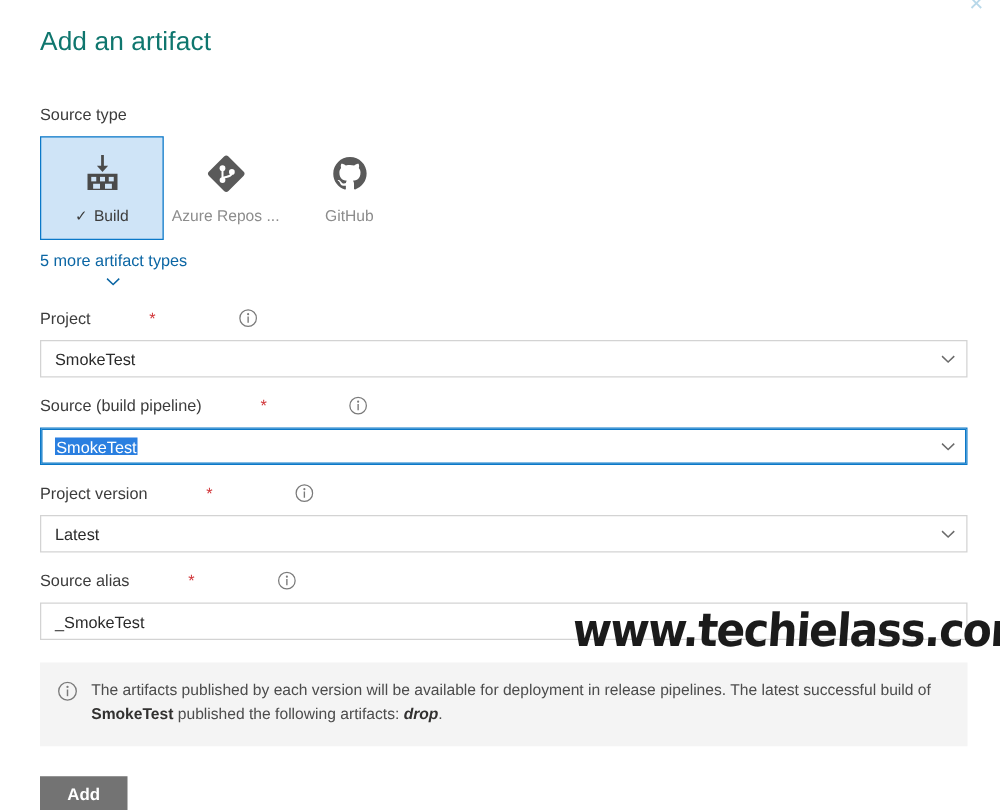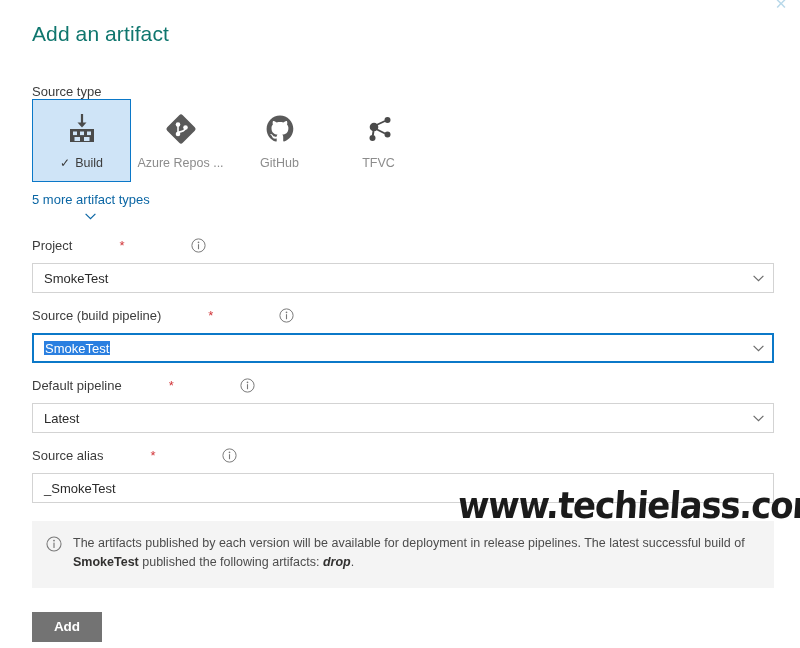--- a/index.html
+++ b/index.html
@@ -41,20 +41,21 @@
     font-weight: 400;
     color: #0f766e;
     letter-spacing: .1px;
     margin-bottom: 38px;
   }
 
   
   .section-label {
     font-size: 13px;
     color: #3c3c3c;
+    margin-bottom: 10px;
   }
 
   #source-type-list {
     display: flex;
     align-items: flex-start;
     gap: 0;
     margin-bottom: 8px;
   }
 
   .source-card {
@@ -276,36 +277,20 @@
       <div class="card-icon">
         <svg width="32" height="32" viewBox="0 0 32 32">
           <path fill="#5a5a5a" d="M16 2.5C8.6 2.5 2.6 8.5 2.6 15.9c0 5.9 3.8 10.9 9.2 12.7.7.1.9-.3.9-.7v-2.4c-3.7.8-4.5-1.8-4.5-1.8-.6-1.6-1.5-2-1.5-2-1.2-.8.1-.8.1-.8 1.3.1 2 1.4 2 1.4 1.2 2 3.1 1.4 3.9 1.1.1-.9.5-1.5.8-1.8-2.9-.3-6-1.5-6-6.6 0-1.5.5-2.6 1.4-3.6-.1-.3-.6-1.6.1-3.4 0 0 1.1-.4 3.7 1.4 1.1-.3 2.2-.4 3.3-.4 1.1 0 2.3.2 3.3.4 2.5-1.7 3.6-1.4 3.6-1.4.7 1.8.3 3.1.1 3.4.9 1 1.4 2.2 1.4 3.6 0 5.2-3.1 6.3-6.1 6.6.5.4.9 1.3.9 2.5v3.7c0 .4.2.8.9.7 5.4-1.8 9.2-6.8 9.2-12.7C29.4 8.5 23.4 2.5 16 2.5z"></path>
         </svg>
       </div>
       <div class="card-label">
         <span>GitHub</span>
       </div>
     </div>
 
-    <div class="source-card">
-      <div class="card-icon">
-        <svg width="32" height="30" viewBox="0 0 32 30">
-          <circle cx="11" cy="13" r="4.3" fill="#4a4a4a"></circle>
-          <circle cx="24.5" cy="6" r="3" fill="#4a4a4a"></circle>
-          <circle cx="24.5" cy="20.5" r="3" fill="#4a4a4a"></circle>
-          <circle cx="9.5" cy="24" r="3" fill="#4a4a4a"></circle>
-          <path d="M13.5 11 L22 7" stroke="#4a4a4a" stroke-width="1.9"></path>
-          <path d="M14 15.5 L22 19.5" stroke="#4a4a4a" stroke-width="1.9"></path>
-          <path d="M10.5 17 L9.8 21.5" stroke="#4a4a4a" stroke-width="1.9"></path>
-        </svg>
-      </div>
-      <div class="card-label">
-        <span>TFVC</span>
-      </div>
-    </div>
 
   </div>
 
   
   <div id="more-types-link">
     <span>5 more artifact types</span>
     <svg width="11" height="7" viewBox="0 0 11 7">
       <path d="M0.6 0.9 L5.5 5.6 L10.4 0.9" stroke="#0b66a4" stroke-width="1.2" fill="none"></path>
     </svg>
   </div>
@@ -352,21 +337,21 @@
         <svg width="11" height="7" viewBox="0 0 11 7">
           <path d="M0.6 0.9 L5.5 5.6 L10.4 0.9" stroke="#6b6b6b" stroke-width="1.2" fill="none"></path>
         </svg>
       </span>
     </div>
   </div>
 
   
   <div class="field">
     <div class="field-label-row">
-      <span>Default pipeline</span>
+      <span>Project version</span>
       <span class="req-star">*</span>
       <span class="info-icon">
         <svg width="15" height="15" viewBox="0 0 15 15">
           <circle cx="7.5" cy="7.5" r="6.6" stroke="#7a7a7a" stroke-width="1" fill="none"></circle>
           <circle cx="7.5" cy="4.3" r="0.85" fill="#7a7a7a"></circle>
           <rect x="6.95" y="6.2" width="1.1" height="5" fill="#7a7a7a"></rect>
         </svg>
       </span>
     </div>
     <div class="input-shell">

